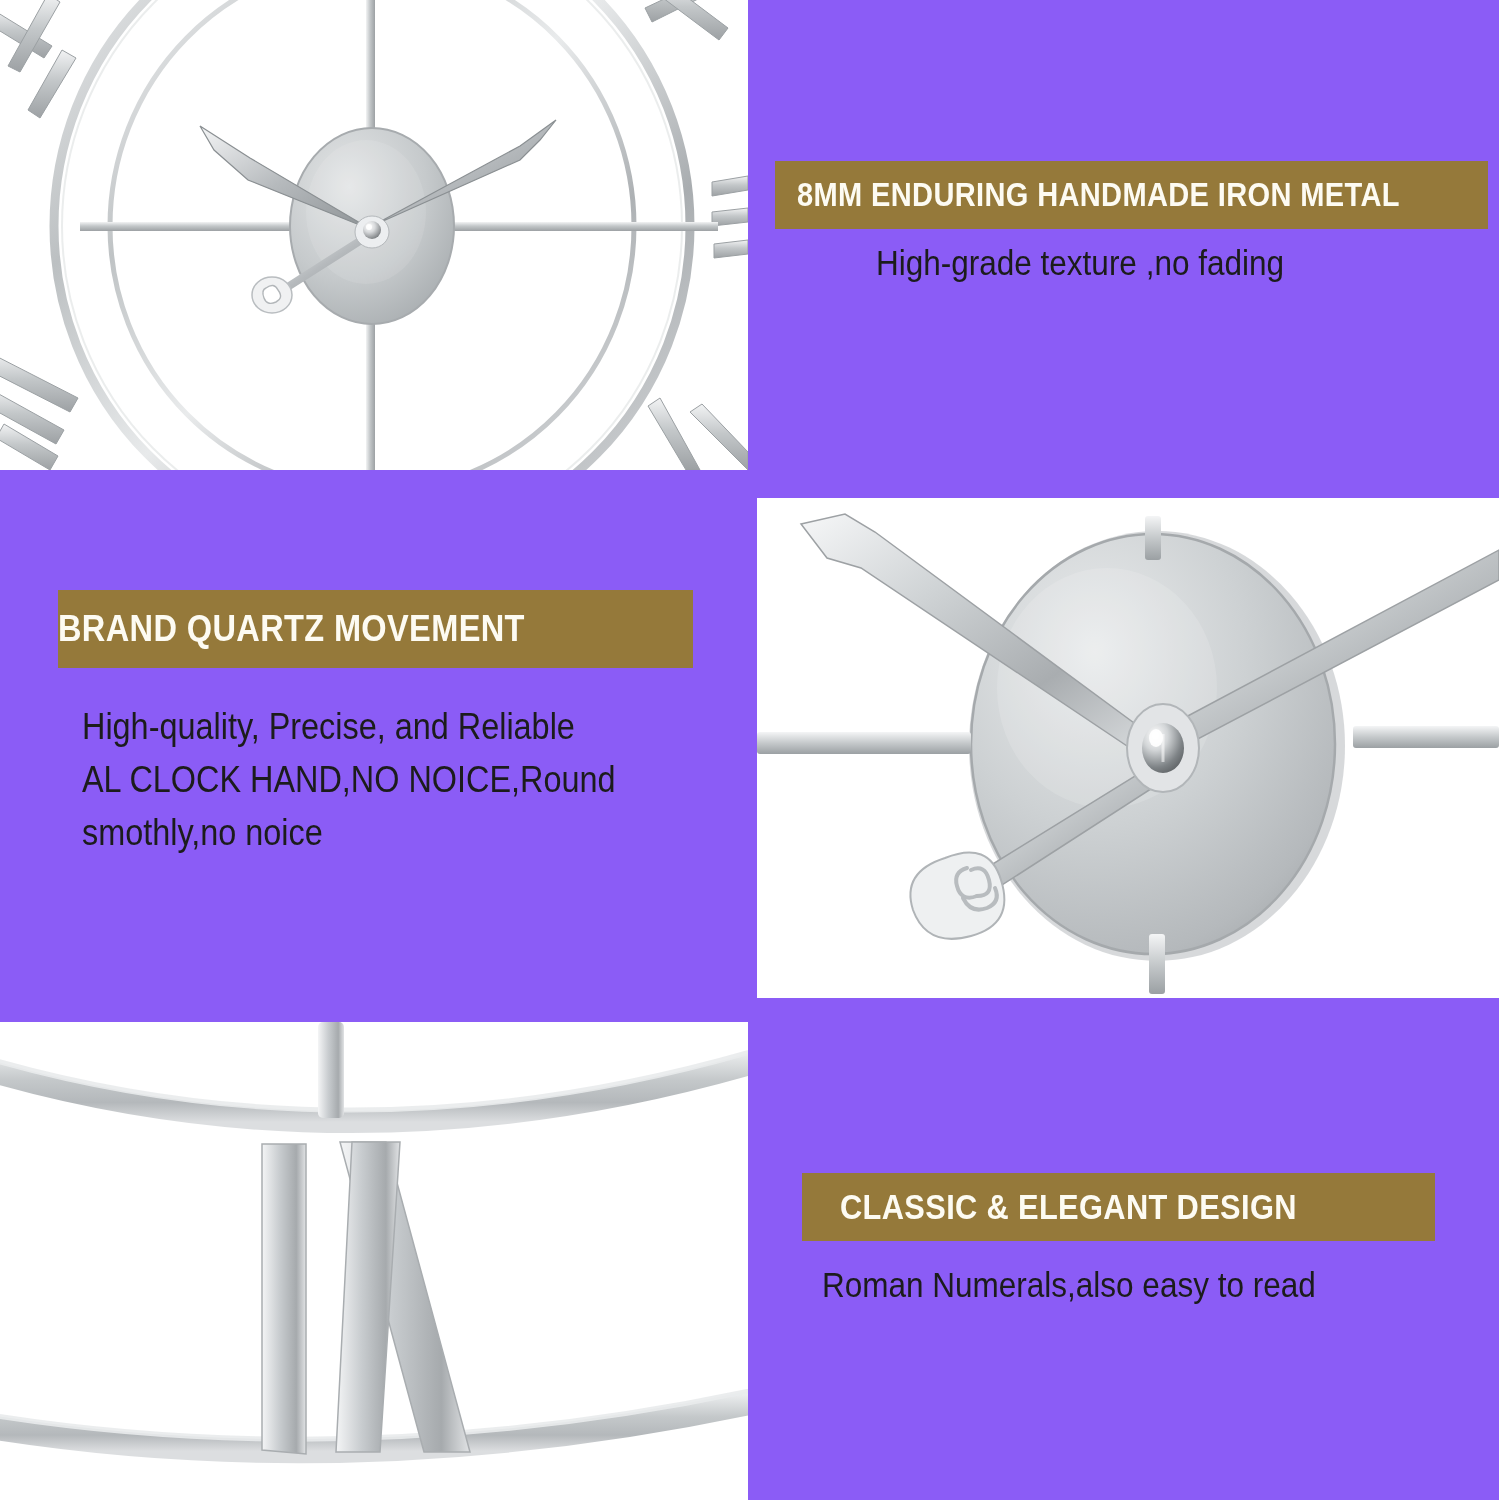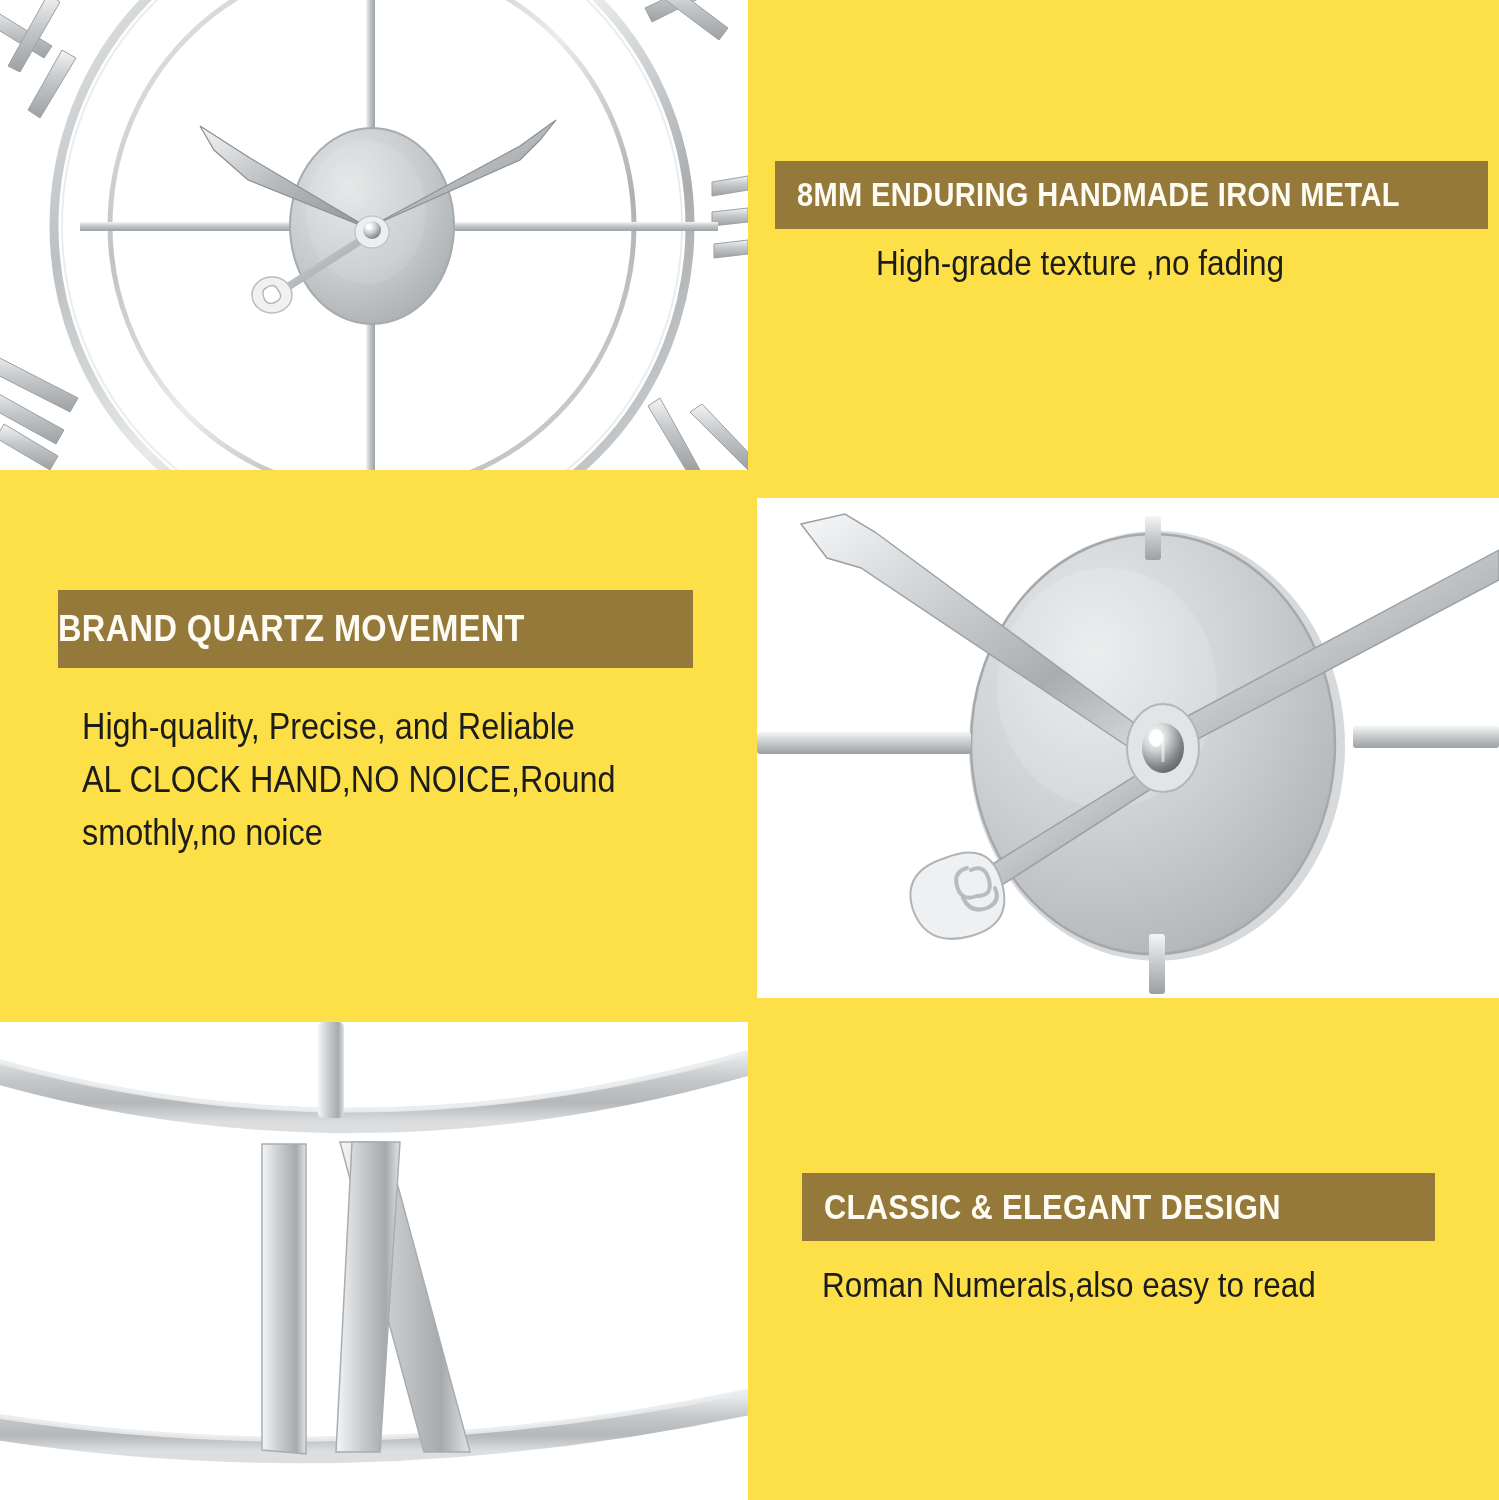--- a/index.html
+++ b/index.html
@@ -3,21 +3,21 @@
 <meta charset="utf-8">
 <style>
   html,body{margin:0;padding:0;}
   body{
     width:1499px;height:1500px;
     background:#ffffff;
     font-family:"Liberation Sans", sans-serif;
     overflow:hidden;
     position:relative;
   }
-  .page{position:relative;width:1499px;height:1500px;background:#fde047;}
+  .page{position:relative;width:1499px;height:1500px;background:#8b5cf6;}
 
   
   .panel{position:absolute;overflow:hidden;background:#ffffff;}
 
   
   .banner{
     position:absolute;
     background:#95793a;
     display:flex;align-items:center;
     box-sizing:border-box;
@@ -46,21 +46,21 @@
   #banner-1{left:775px;top:161px;width:713px;height:68px;padding-left:22px;}
   #banner-1 .banner-label{font-size:33px;}
   #caption-1{left:876px;top:243px;font-size:35px;}
 
   
   #banner-2{left:58px;top:590px;width:635px;height:78px;}
   #banner-2 .banner-label{font-size:37px;}
   #caption-2{left:82px;top:700px;font-size:36px;line-height:53px;}
 
   
-  #banner-3{left:802px;top:1173px;width:633px;height:68px;padding-left:22px;}
+  #banner-3{left:802px;top:1173px;width:633px;height:68px;padding-left:38px;}
   #banner-3 .banner-label{font-size:35px;}
   #caption-3{left:822px;top:1265px;font-size:35px;}
 
   
   #img-clock-face{left:0px;top:0px;width:748px;height:470px;}
   #img-hub-macro{left:757px;top:498px;width:742px;height:500px;}
   #img-numeral{left:0px;top:1022px;width:748px;height:478px;}
   .panel svg{display:block;width:100%;height:100%;}
 </style>
 </head>

